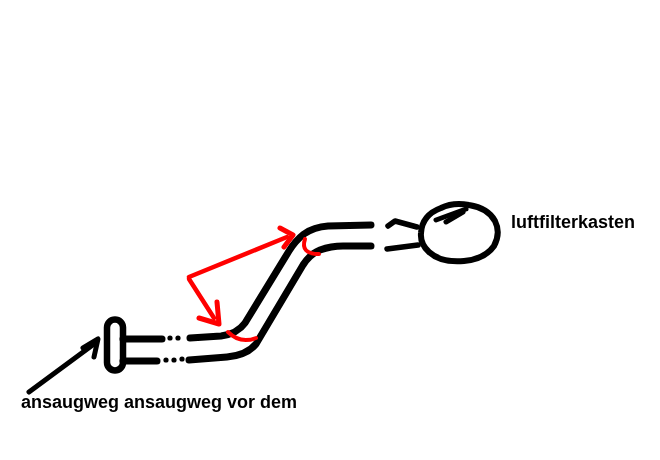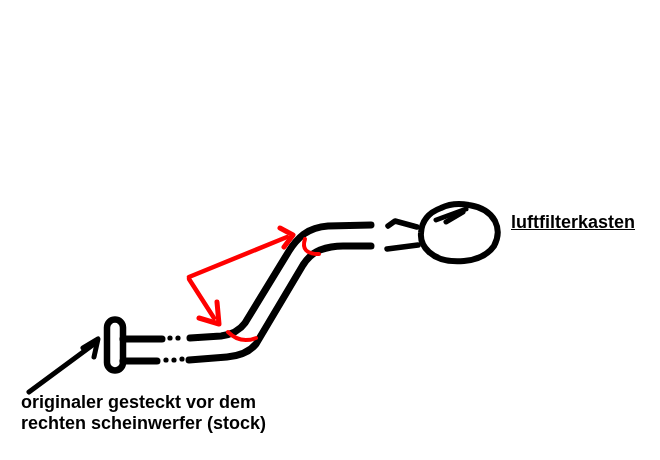--- a/index.html
+++ b/index.html
@@ -91,20 +91,19 @@
     <path class="red-stroke" stroke-width="5" d="M 280,228 L 293,235 L 284,247"></path>
 
     <path class="red-stroke" stroke-width="4.5" d="M 189,279 L 214,318"></path>
     <path class="red-stroke" stroke-width="5" d="M 217,302 L 219,324 L 199,318"></path>
 
     <path class="red-stroke" stroke-width="4" d="M 228,332 Q 240,344 256,338"></path>
     <path class="red-stroke" stroke-width="4" d="M 305,239 Q 300,254 319,254"></path>
   </svg>
 
 
-  <div class="label" style="left:511px; top:212px;text-decoration:underline;">luftfilterkasten</div>
+  <div class="label" style="left:511px; top:212px;">luftfilterkasten</div>
 
   <div class="label" style="left:21px; top:392px;">
-    <div>originaler gesteckt vor dem</div>
-    <div>rechten scheinwerfer (stock)</div>
+    <div>ansaugweg ansaugweg vor dem</div>
   </div>
 
 </div>
 
 </body></html>

